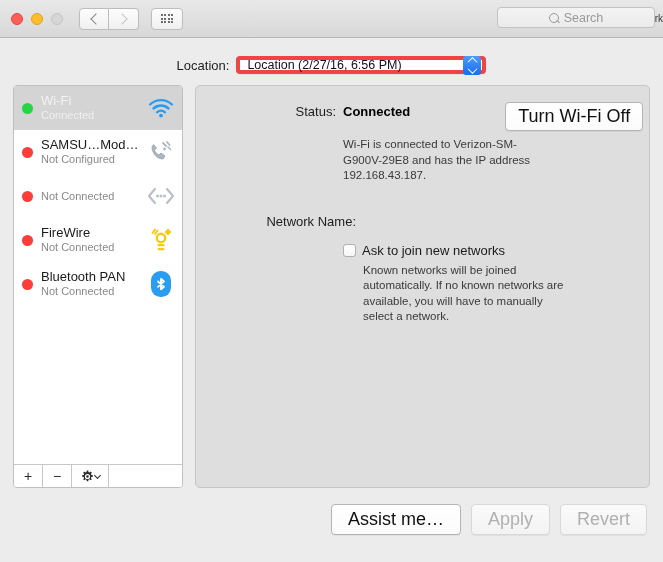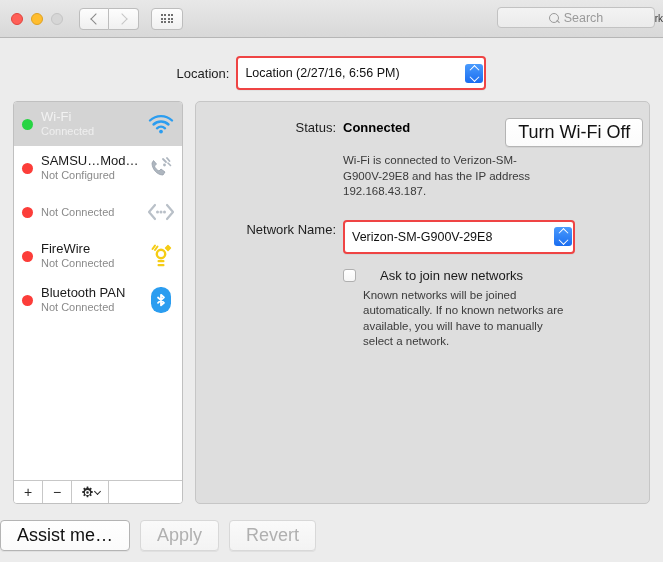--- a/index.html
+++ b/index.html
@@ -130,23 +130,23 @@
     justify-content: center;
     margin-top: 18px;
   }
   .location-label {
     font-size: 13px;
     color: #1d1d1d;
     margin-right: 7px;
   }
   .popup {
     position: relative;
-    height: 34px;
+    height: 18px;
     background: #fff;
-    border: 2px solid #ef4444;
+    border: 4px solid #ef4444;
     border-radius: 4px;
     box-sizing: border-box;
     display: flex;
     align-items: center;
     box-shadow: 0 1px 0 rgba(0,0,0,0.04);
   }
   .popup .ptext {
     padding-left: 7px;
     font-size: 12.5px;
     color: #111;
@@ -316,21 +316,21 @@
     line-height: 1.35;
     width: 205px;
     margin-top: 6px;
   }
 
   #network-name-popup { width: 232px; margin-top: 0; }
 
   .check-row {
     display: flex;
     align-items: flex-start;
-    gap: 24px;
+    gap: 6px;
   }
   .checkbox {
     width: 13px; height: 13px;
     border-radius: 3px;
     border: 1px solid #b0b0b0;
     background: linear-gradient(to bottom, #fff, #f6f6f6);
     box-sizing: border-box;
     flex: 0 0 auto;
     margin-top: 1px;
     position: relative;
@@ -377,21 +377,21 @@
     font-size: 12px;
     display: flex;
     align-items: center;
     justify-content: center;
     margin-left: 12px;
     box-sizing: border-box;
   }
 
   .window-footer {
     display: flex;
-    justify-content: flex-start;
+    justify-content: flex-end;
     align-items: center;
     gap: 10px;
     padding: 16px 16px 0 0;
   }
   .window-footer .btn { padding: 4px 16px; }
 </style>
 </head>
 <body>
 
 <div class="titlebar">
@@ -557,31 +557,22 @@
       <span class="field-label">Status:</span>
       <span class="field-value">
         <span class="status-line">
           <span class="status-strong">Connected</span>
           <button class="btn" id="turn-wifi-off">Turn Wi-Fi Off</button>
         </span>
         <div class="help-text">Wi-Fi is connected to Verizon-SM-G900V-29E8 and has the IP address 192.168.43.187.</div>
       </span>
     </div>
 
-    <div class="field-row" style="margin-top:20px;">
+    <div class="field-row" style="margin-top:28px;padding-left:20px;">
       <span class="field-label">Network Name:</span>
-      <span class="field-value">
-        <div class="popup" id="network-name-popup">
-          <span class="ptext">Verizon-SM-G900V-29E8</span>
-          <span class="stepper">
-            <span class="st-chev up"></span>
-              <span class="st-chev down"></span>
-          </span>
-        </div>
-      </span>
     </div>
 
     <div class="field-row" style="margin-top:14px;">
       <span class="field-label"></span>
       <span class="field-value">
         <label class="check-row">
           <span class="checkbox"></span>
           <span class="check-label">Ask to join new networks</span>
         </label>
         <div class="sub-help">Known networks will be joined automatically. If no known networks are available, you will have to manually select a network.</div>

